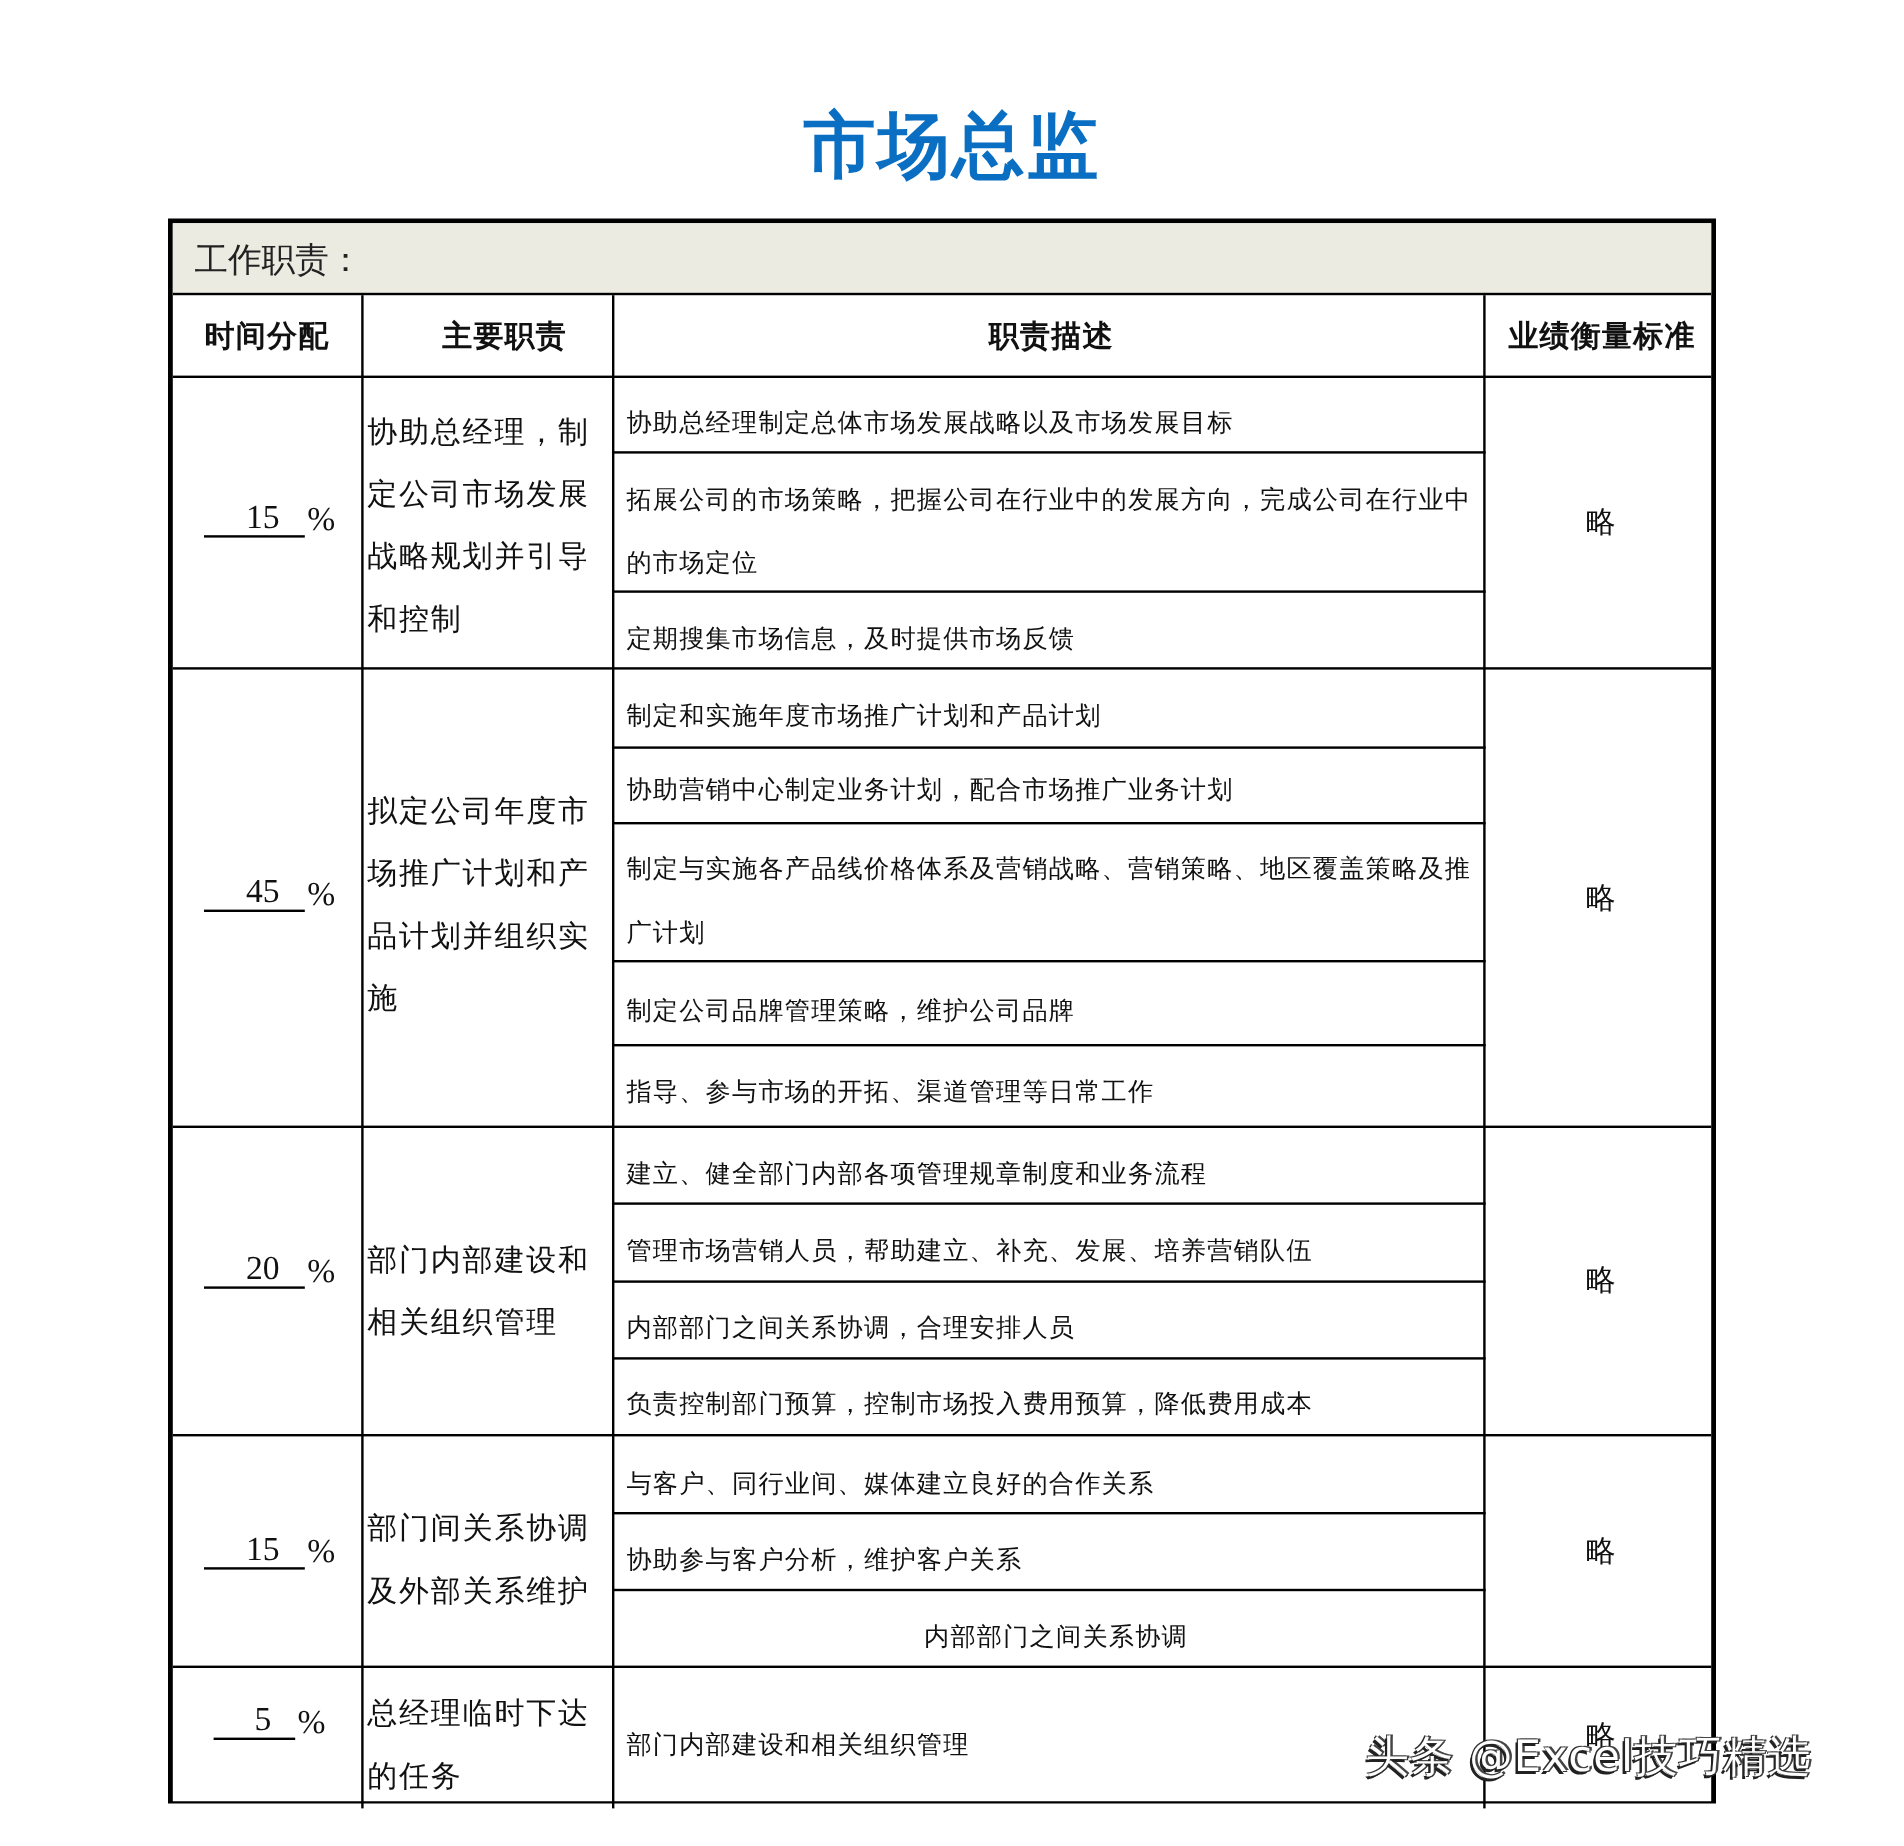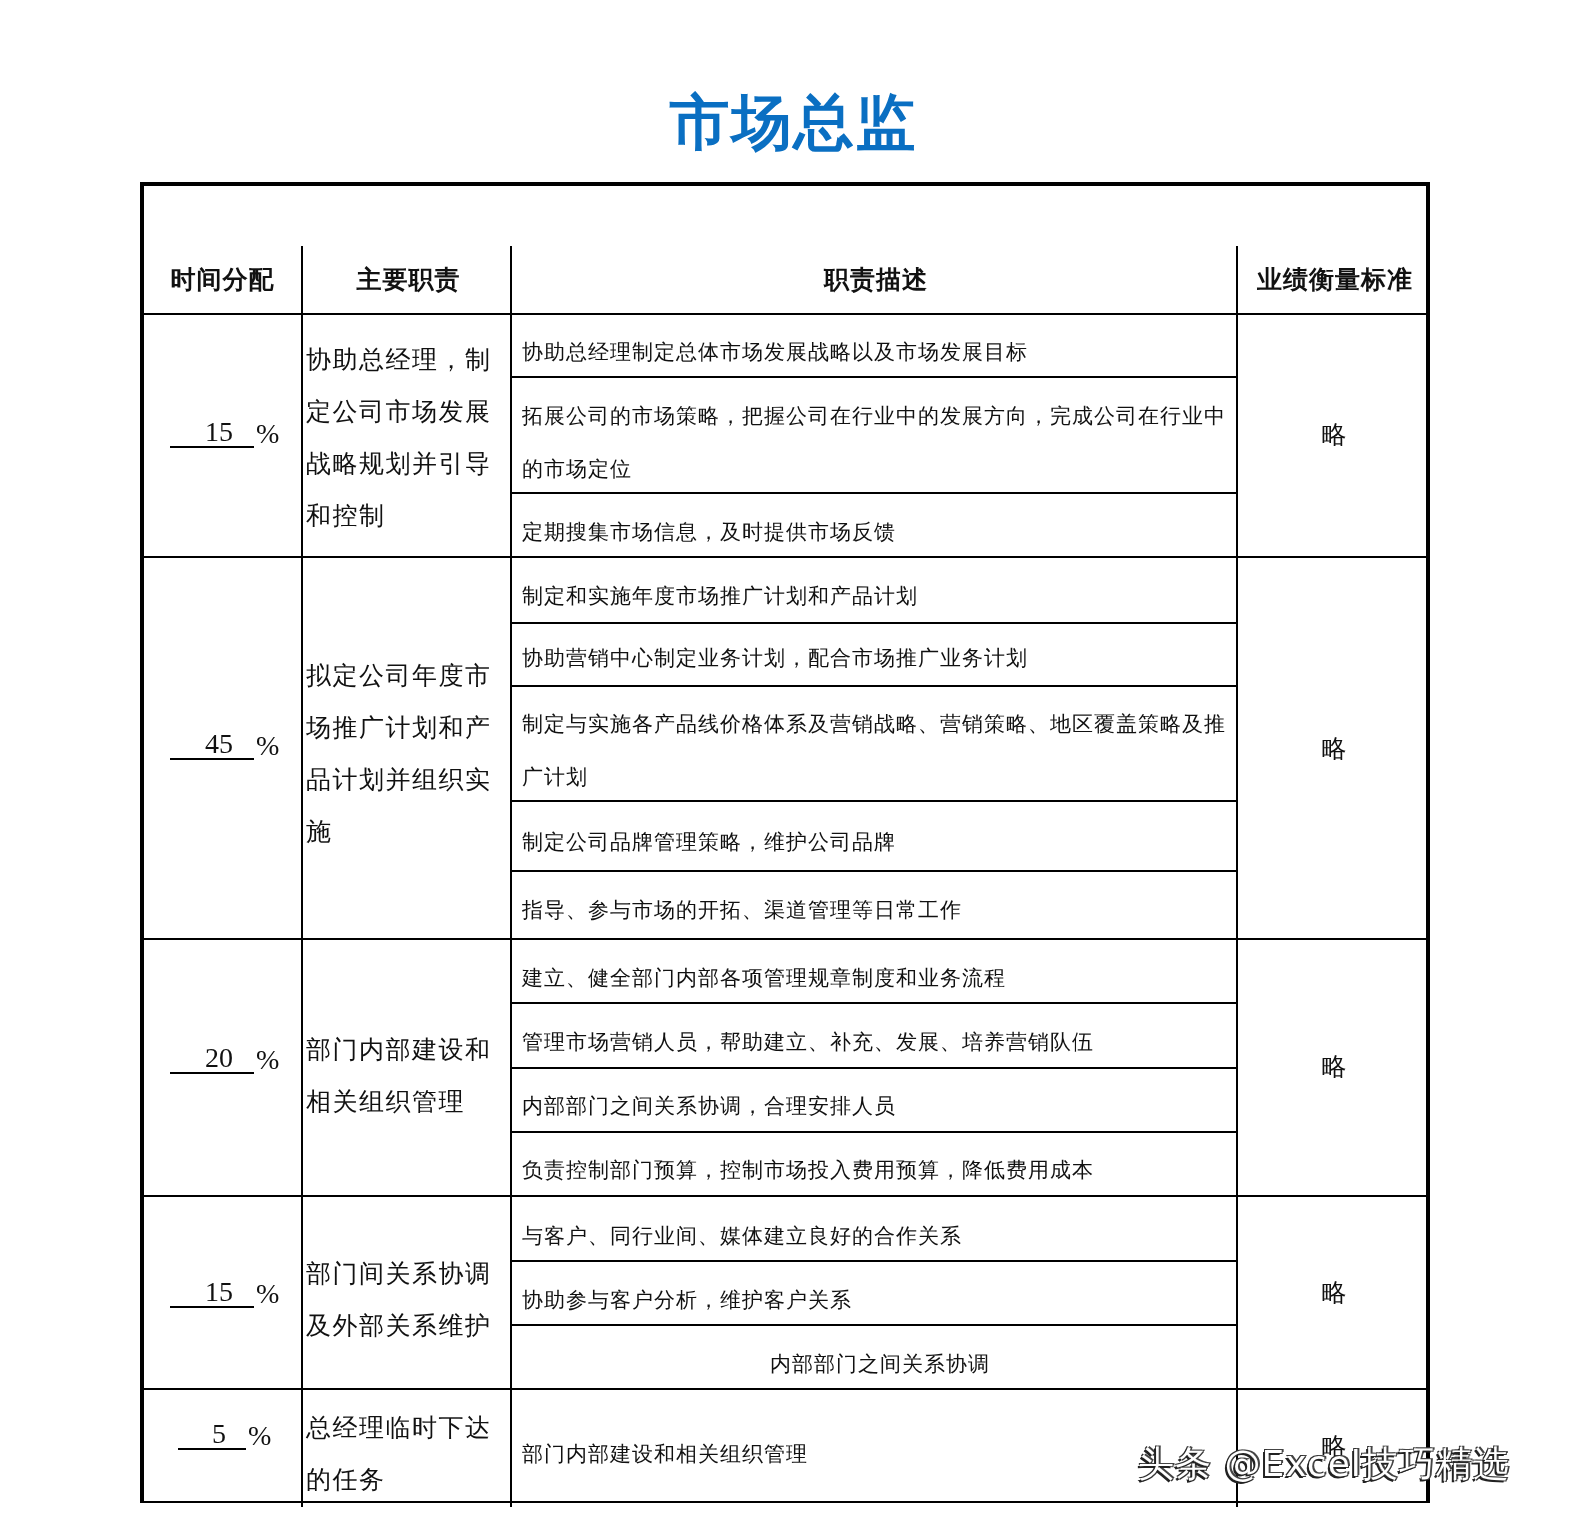--- a/index.html
+++ b/index.html
@@ -33,23 +33,26 @@
   .watermark { position: absolute; left: 1138px; top: 1440px; font-size: 36px;
                font-family: "DejaVu Sans", "Liberation Sans", sans-serif; color: #fff;
                text-shadow: -2px 2px 0 #222, 2px -1px 0 #444, -1px -1px 0 #333, 1px 1px 0 #333; letter-spacing: 1px; }
 </style>
 </head>
 <body>
 
 <div class="title">市场总监</div>
 
 <div class="sheet">
+  <div class="section-band">
+    <span class="section-label">工作职责：</span>
+  </div>
 
   <div class="col-head" style="left:0;width:157px;">时间分配</div>
-  <div class="col-head" style="left:160px;width:209px;">主要职责</div>
+  <div class="col-head" style="left:172px;width:209px;">主要职责</div>
   <div class="col-head" style="left:370px;width:724px;">职责描述</div>
   <div class="col-head" style="left:1096px;width:190px;">业绩衡量标准</div>
 
   <div class="vline" style="left:157px;top:60px;height:1261px;"></div>
   <div class="vline" style="left:366px;top:60px;height:1261px;"></div>
   <div class="vline" style="left:1092px;top:60px;height:1261px;"></div>
 
   <div class="hline" style="left:0;right:0;top:127px;"></div>
   <div class="hline" style="left:0;right:0;top:370px;"></div>
   <div class="hline" style="left:0;right:0;top:752px;"></div>

